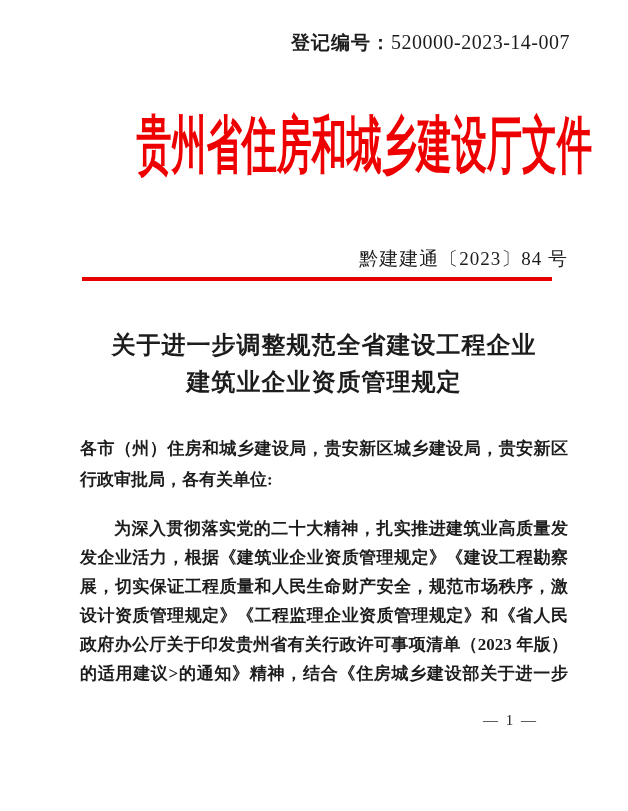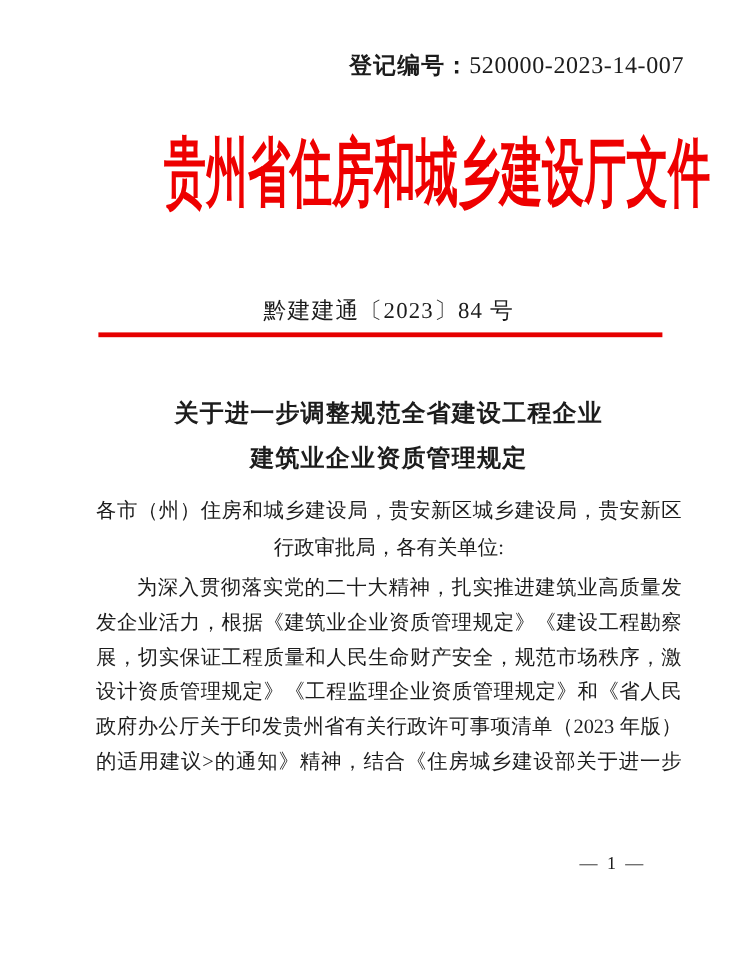--- a/index.html
+++ b/index.html
@@ -16,21 +16,21 @@
     color: #1c1c1c;
   }
   .page {
     position: absolute;
     inset: 0;
     background: #ffffff;
   }
   
   .reg-line {
     position: absolute;
-    top: 44px;
+    top: 31px;
     right: 58px;
     white-space: nowrap;
     font-size: 19px;
     line-height: 22px;
   }
   .reg-label {
     font-family: "Liberation Sans", sans-serif;
     font-weight: 700;
     letter-spacing: 1px;
   }
@@ -54,55 +54,56 @@
     transform: scaleX(0.565);
     transform-origin: 50% 50%;
     font-family: "Liberation Serif", serif;
   }
   
   .doc-number {
     position: absolute;
     top: 246px;
     left: 80px;
     width: 488px;
-    text-align: center;
+    text-align: right;
     font-size: 19px;
     letter-spacing: 1px;
   }
   
   .red-rule {
     position: absolute;
     top: 277px;
     left: 82px;
     width: 470px;
     height: 4px;
     background: var(--rule-color, #e60000);
   }
   
   .notice-title {
     position: absolute;
     top: 327px;
     left: 80px;
     width: 488px;
     text-align: center;
     font-weight: 700;
-    font-size: 20px;
+    font-size: 24px;
     line-height: 37px;
     letter-spacing: 1px;
   }
   
   .content {
     position: absolute;
-    top: 410px;
+    top: 433px;
     left: 80px;
     width: 488px;
     font-size: 17px;
+    font-weight: bold;
   }
-  .addressee .line { line-height: 31px; text-align: center; }
-  .paragraph { margin-top: 3px; }
+  .addressee .line { line-height: 31px; }
+  .paragraph { margin-top: 19px; }
   .paragraph .line { line-height: 29px; }
   .line.j {
     text-align: justify;
     text-align-last: justify;
   }
   .line.indent { text-indent: 34px; }
   
   .page-number {
     position: absolute;
     top: 712px;

